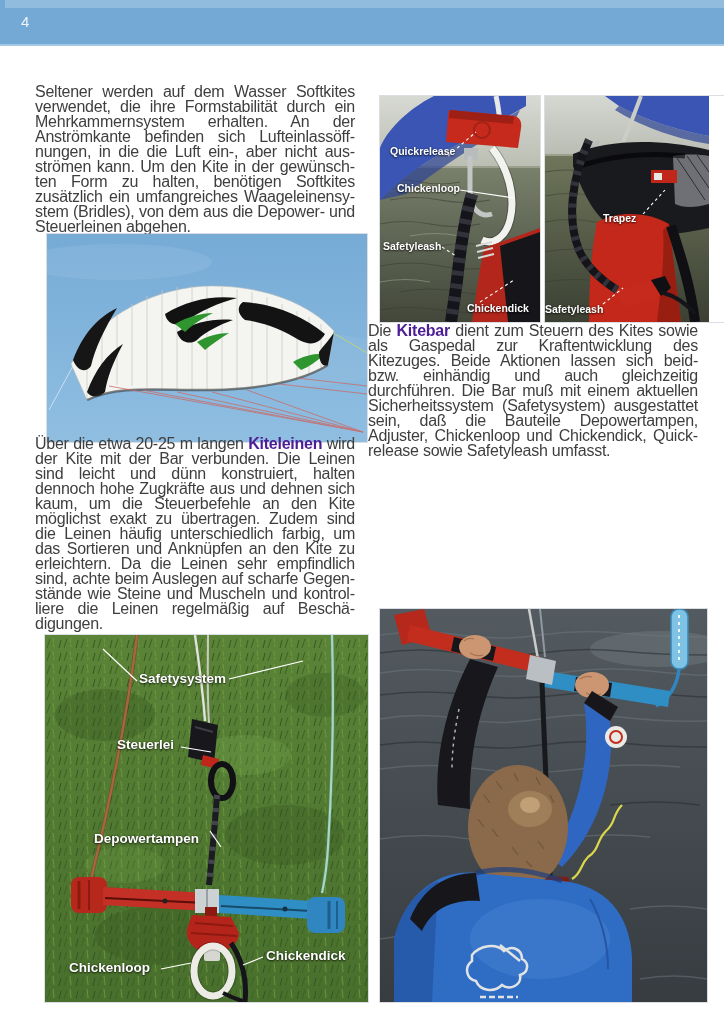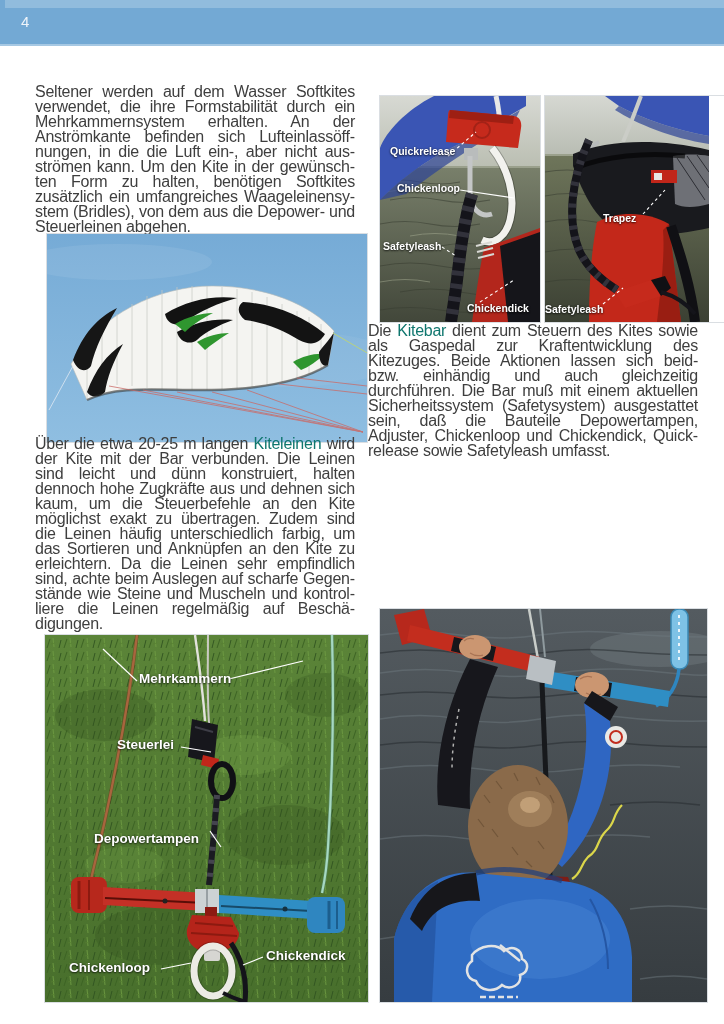--- a/index.html
+++ b/index.html
@@ -5,21 +5,21 @@
   html,body{margin:0;padding:0;background:#ffffff;}
   .page{position:relative;width:724px;height:1024px;background:#ffffff;overflow:hidden;
         font-family:"Liberation Sans",sans-serif;}
   .topbar{position:absolute;left:0;top:0;width:724px;height:44px;background:#73a9d4;
           border-bottom:2px solid #a6c8e3;}
   .topbar .lightstripe{position:absolute;left:5px;top:0;right:0;height:8px;
           background:rgba(255,255,255,0.22);}
   .pagenum{position:absolute;left:21px;top:13px;color:#eef4fa;font-size:15px;line-height:18px;}
   p.body{position:absolute;margin:0;text-align:justify;font-size:16px;line-height:15px;
          color:#3e3e3e;letter-spacing:-0.25px;hyphens:manual;-webkit-hyphens:manual;}
-  p.body b{font-weight:normal;color:#0f766e;}
+  p.body b{font-weight:bold;color:#4c1d95;}
   figure.photo{position:absolute;margin:12px;overflow:hidden;
                box-shadow:0 0 0 1px rgba(150,160,172,0.35);}
   figure.photo svg{display:block;}
   .pl{position:absolute;color:#ffffff;font-weight:bold;white-space:nowrap;
       text-shadow:0 1px 2px rgba(0,0,0,0.65), 0 0 2px rgba(0,0,0,0.4);}
   .pl-sm{font-size:10.5px;}
   .pl-lg{font-size:13.5px;}
 </style>
 </head>
 <body>
@@ -296,21 +296,21 @@
 
       <g stroke="#ffffff" stroke-width="1.2">
         <line x1="92" y1="46" x2="58" y2="14"></line>
         <line x1="184" y1="44" x2="258" y2="26"></line>
         <line x1="136" y1="112" x2="166" y2="117"></line>
         <line x1="165" y1="196" x2="176" y2="212"></line>
         <line x1="116" y1="334" x2="146" y2="328"></line>
         <line x1="218" y1="322" x2="198" y2="330"></line>
       </g>
     </svg>
-    <span class="pl pl-lg" style="left:94px;top:36px">Mehrkammern</span>
+    <span class="pl pl-lg" style="left:94px;top:36px">Safetysystem</span>
     <span class="pl pl-lg" style="left:72px;top:102px">Steuerlei</span>
     <span class="pl pl-lg" style="left:49px;top:196px">Depowertampen</span>
     <span class="pl pl-lg" style="left:24px;top:325px">Chickenloop</span>
     <span class="pl pl-lg" style="left:221px;top:313px">Chickendick</span>
   </figure>
 
   <figure class="photo" style="left:368px;top:597px;width:327px;height:393px">
     <svg width="327" height="393" viewBox="0 0 327 393">
       <defs>
         <linearGradient id="rw" x1="0" y1="0" x2="0" y2="1">

